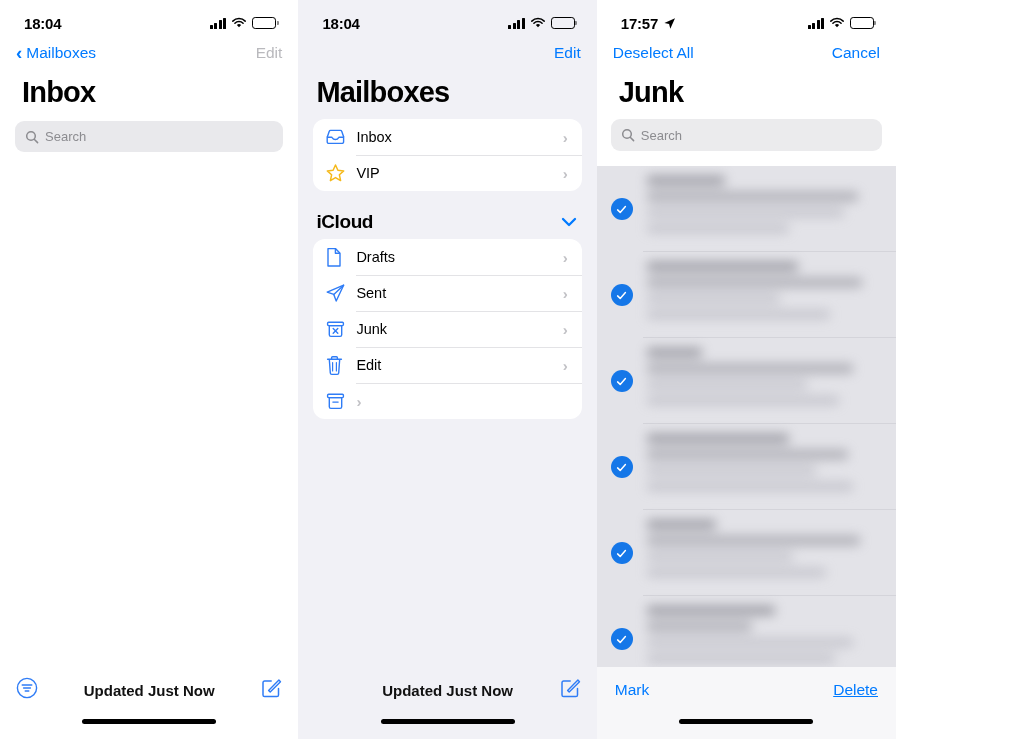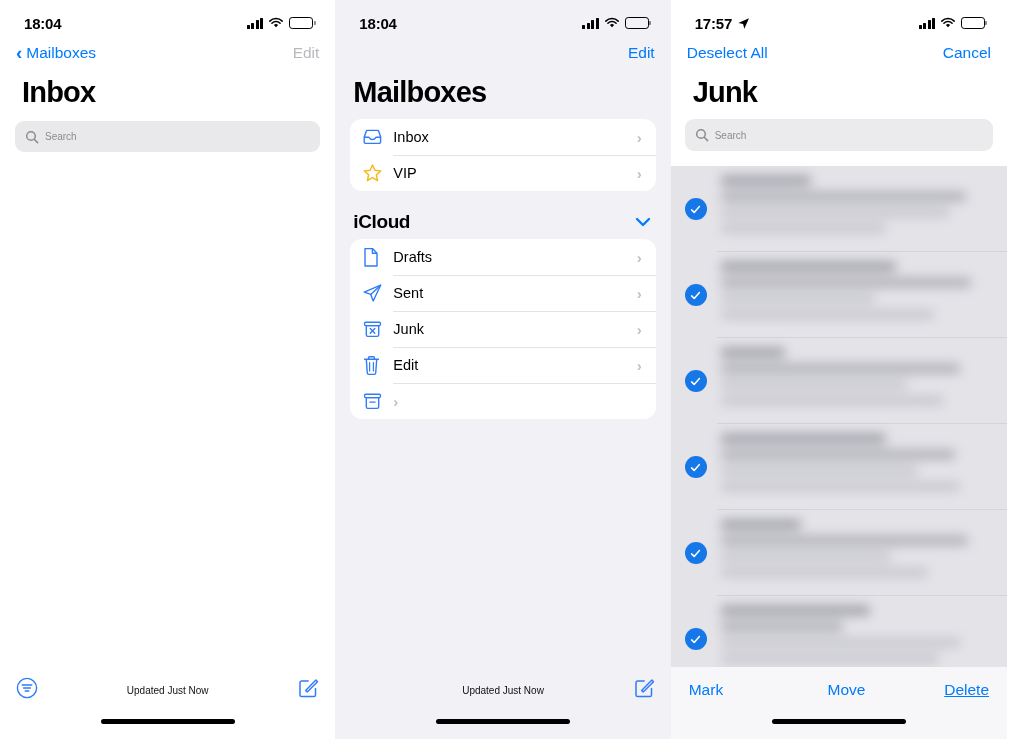--- a/index.html
+++ b/index.html
@@ -2,21 +2,21 @@
 <html><head>
 <meta charset="utf-8">
 <style>
   * { box-sizing: border-box; margin: 0; padding: 0; }
   html, body {
     width: 1024px; height: 739px;
     font-family: "Liberation Sans", sans-serif;
     background: #ffffff;
     overflow: hidden;
   }
-  .screens { display: flex; width: 1007px; height: 739px; }
+  .screens { display: flex; width: 896px; height: 739px; }
 
   
   .panel { position: relative; height: 739px; overflow: hidden; }
   .panel-left   { width: 341px; background: #ffffff; }
   .panel-mid    { width: 341px; background: #f1f1f6; }
   .panel-right  { width: 342px; background: #ffffff; }
 
   
   .statusbar {
     height: 36px; display: flex; align-items: center;
@@ -68,33 +68,33 @@
   }
   .large-title.mid { padding-left: 18px; }
 
   
   .search-wrap { padding: 12px 15px 0 15px; }
   .search {
     height: 31px; background: #e9e9ec; border-radius: 9px;
     display: flex; align-items: center; padding: 0 10px; gap: 6px;
   }
   .search .mag { flex: 0 0 auto; }
-  .search .ph { font-size: 10px; color: #8c8c90; }
+  .search .ph { font-size: 13px; color: #8c8c90; }
   .search-right { padding: 10px 14px 0 14px; }
   .search-right .search { background: #ebebed; height: 32px; }
 
   
   .toolbar {
     position: absolute; left: 0; right: 0; bottom: 0; height: 72px;
   }
   .toolbar-row {
     height: 46px; display: flex; align-items: center;
     justify-content: space-between; padding: 0 16px;
   }
-  .updated { font-size: 10px; color: #111; font-weight: 400; }
+  .updated { font-size: 15px; color: #111; font-weight: 700; }
   .toolbar-center { flex: 1; text-align: center; }
   .home-ind {
     width: 134px; height: 5px; background: #000; border-radius: 3px;
     margin: 6px auto 0 auto;
   }
 
   
   .group { margin: 10px 15px 0 15px; background: #fff; border-radius: 12px; overflow: hidden; }
   .row {
     height: 36px; display: flex; align-items: center;
@@ -482,20 +482,19 @@
           <div class="bl light" style="width:90%"></div>
           <div class="bl light" style="width:82%"></div>
         </div>
       </div>
 
     </div>
 
     <div class="r-toolbar">
       <div class="r-toolbar-row">
         <span class="r-act left">Mark</span>
-        <span class="r-act mid">Move</span>
         <span class="r-act right">Delete</span>
       </div>
       <div class="home-ind"></div>
     </div>
   </div>
 
 </div>
 
 </body></html>

